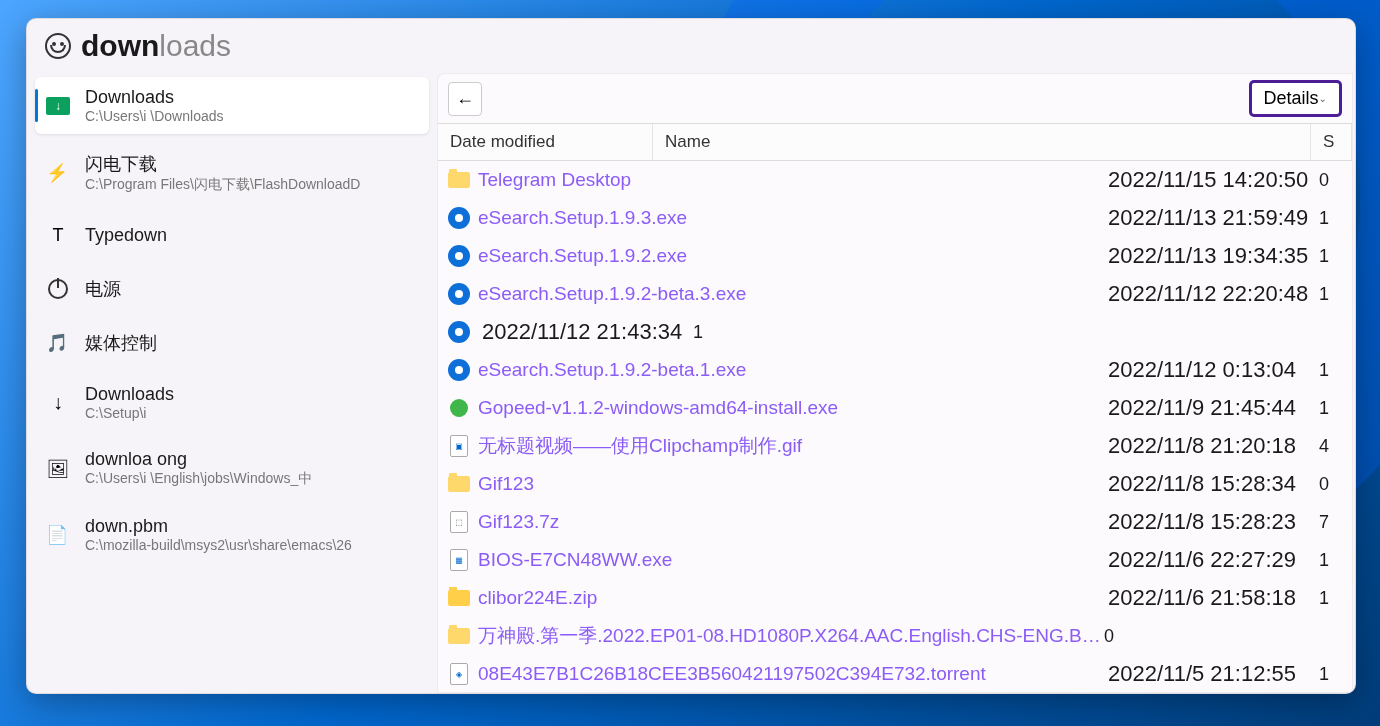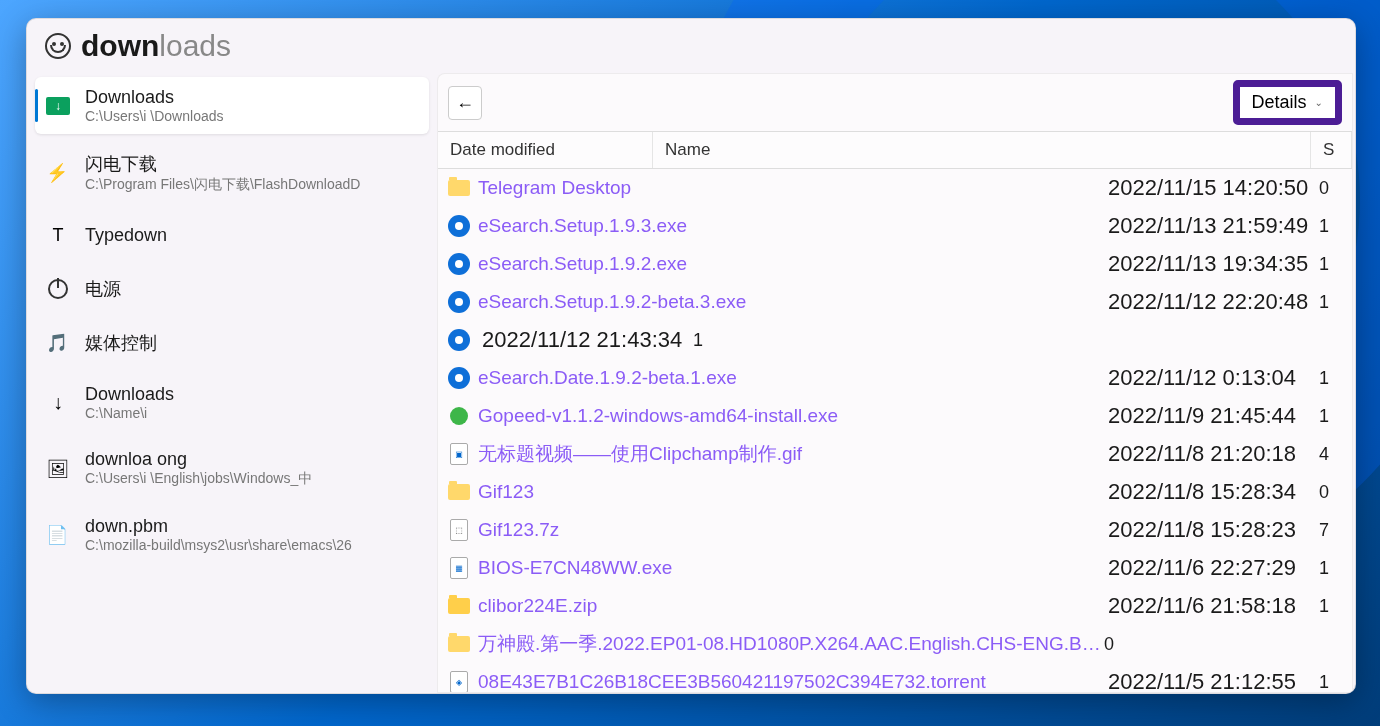--- a/index.html
+++ b/index.html
@@ -181,23 +181,23 @@
   background: #fff;
   display: flex;
   align-items: center;
   justify-content: center;
   cursor: pointer;
   font-size: 18px;
 }
 .details-btn {
   display: flex;
   align-items: center;
-  gap: 8px;
+  gap: 0;
   padding: 5px 12px;
-  border: 7px solid #4c1d95;
+  border: 3px solid #4c1d95;
   border-radius: 5px;
   background: #fff;
   cursor: pointer;
   font-size: 18px;
 }
 .chev {
   font-size: 10px;
   color: #666;
 }
 .columns {
@@ -406,21 +406,21 @@
           <div class="sidebar-text">
             <div class="sidebar-label">媒体控制</div>
           </div>
         </div>
         <div class="sidebar-item">
           <div class="sidebar-icon">
             <span class="dl-icon"></span>
           </div>
           <div class="sidebar-text">
             <div class="sidebar-label">Downloads</div>
-            <div class="sidebar-path">C:\Name\i</div>
+            <div class="sidebar-path">C:\Setup\i</div>
           </div>
         </div>
         <div class="sidebar-item">
           <div class="sidebar-icon">
             <span>🖼</span>
           </div>
           <div class="sidebar-text">
             <div class="sidebar-label">downloa      ong</div>
             <div class="sidebar-path">C:\Users\i      \English\jobs\Windows_中</div>
           </div>
@@ -490,21 +490,21 @@
             <div class="file-icon">
               <div class="icon-exe-blue"></div>
             </div>
             <div class="file-date">2022/11/12 21:43:34</div>
             <div class="file-size">1</div>
           </div>
           <div class="row">
             <div class="file-icon">
               <div class="icon-exe-blue"></div>
             </div>
-            <div class="file-name">eSearch.Date.1.9.2-beta.1.exe</div>
+            <div class="file-name">eSearch.Setup.1.9.2-beta.1.exe</div>
             <div class="file-date">2022/11/12 0:13:04</div>
             <div class="file-size">1</div>
           </div>
           <div class="row">
             <div class="file-icon">
               <div class="icon-exe-green"></div>
             </div>
             <div class="file-name">Gopeed-v1.1.2-windows-amd64-install.exe</div>
             <div class="file-date">2022/11/9 21:45:44</div>
             <div class="file-size">1</div>

